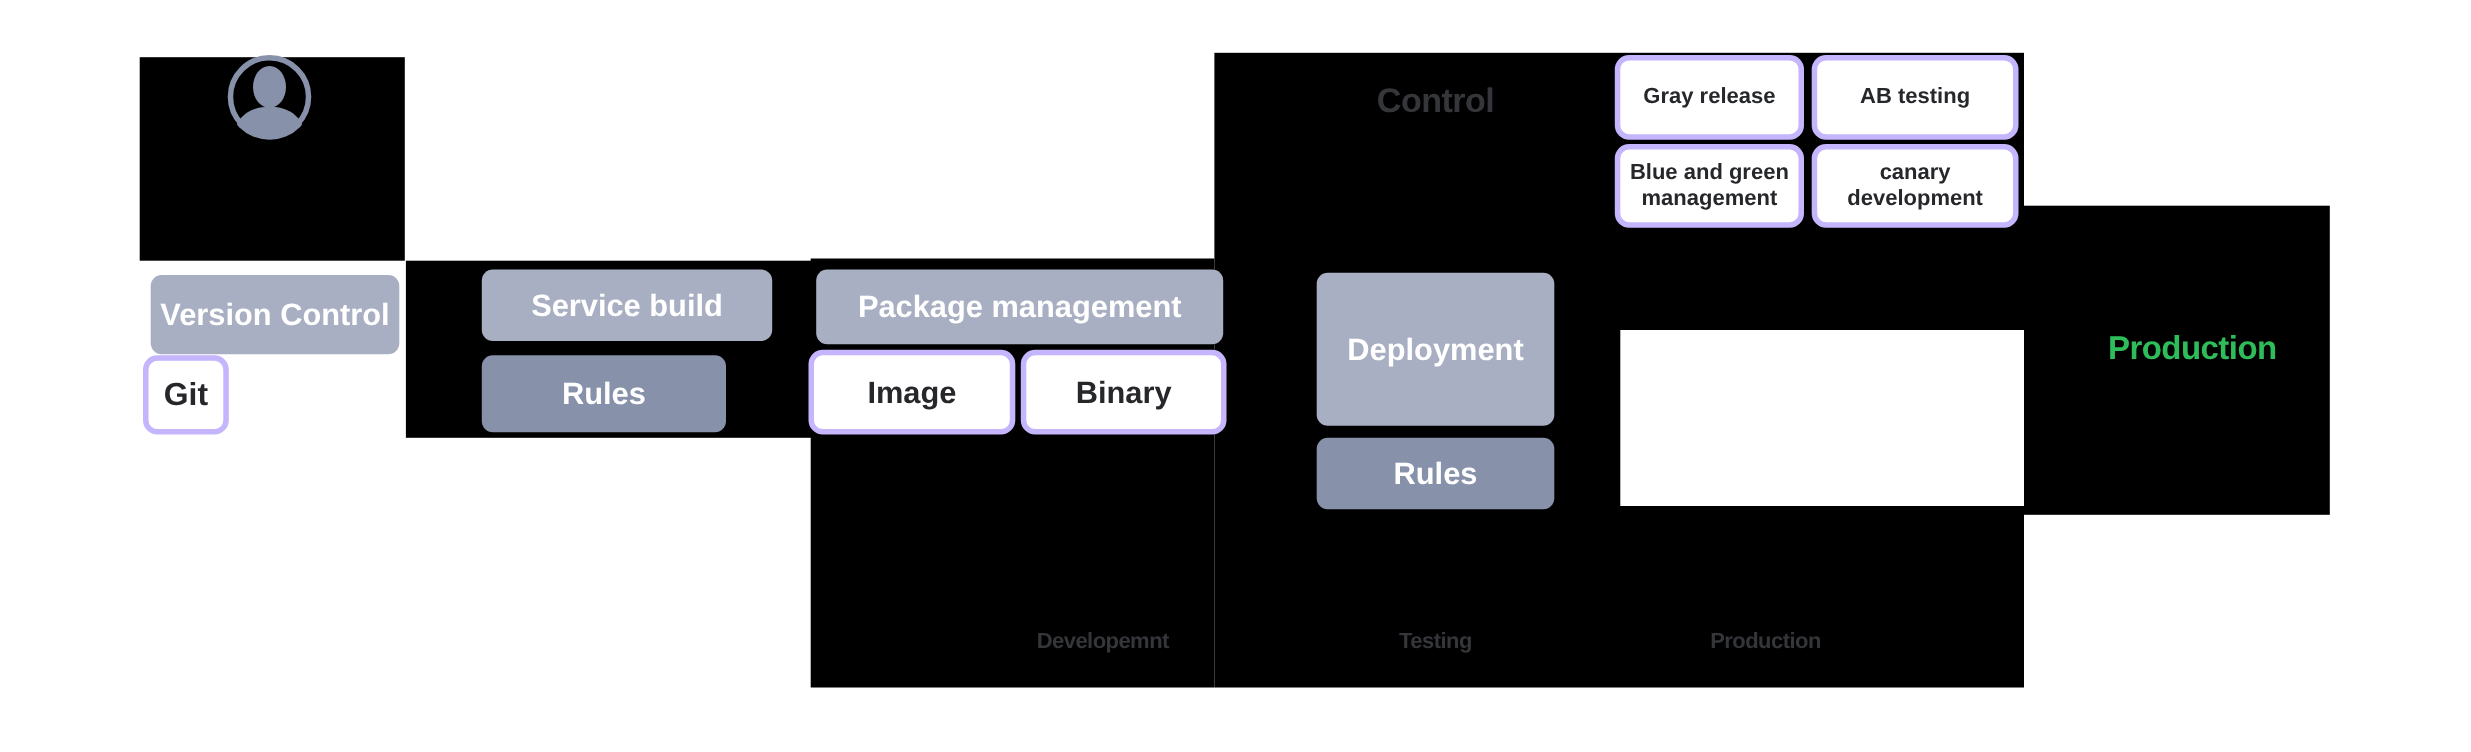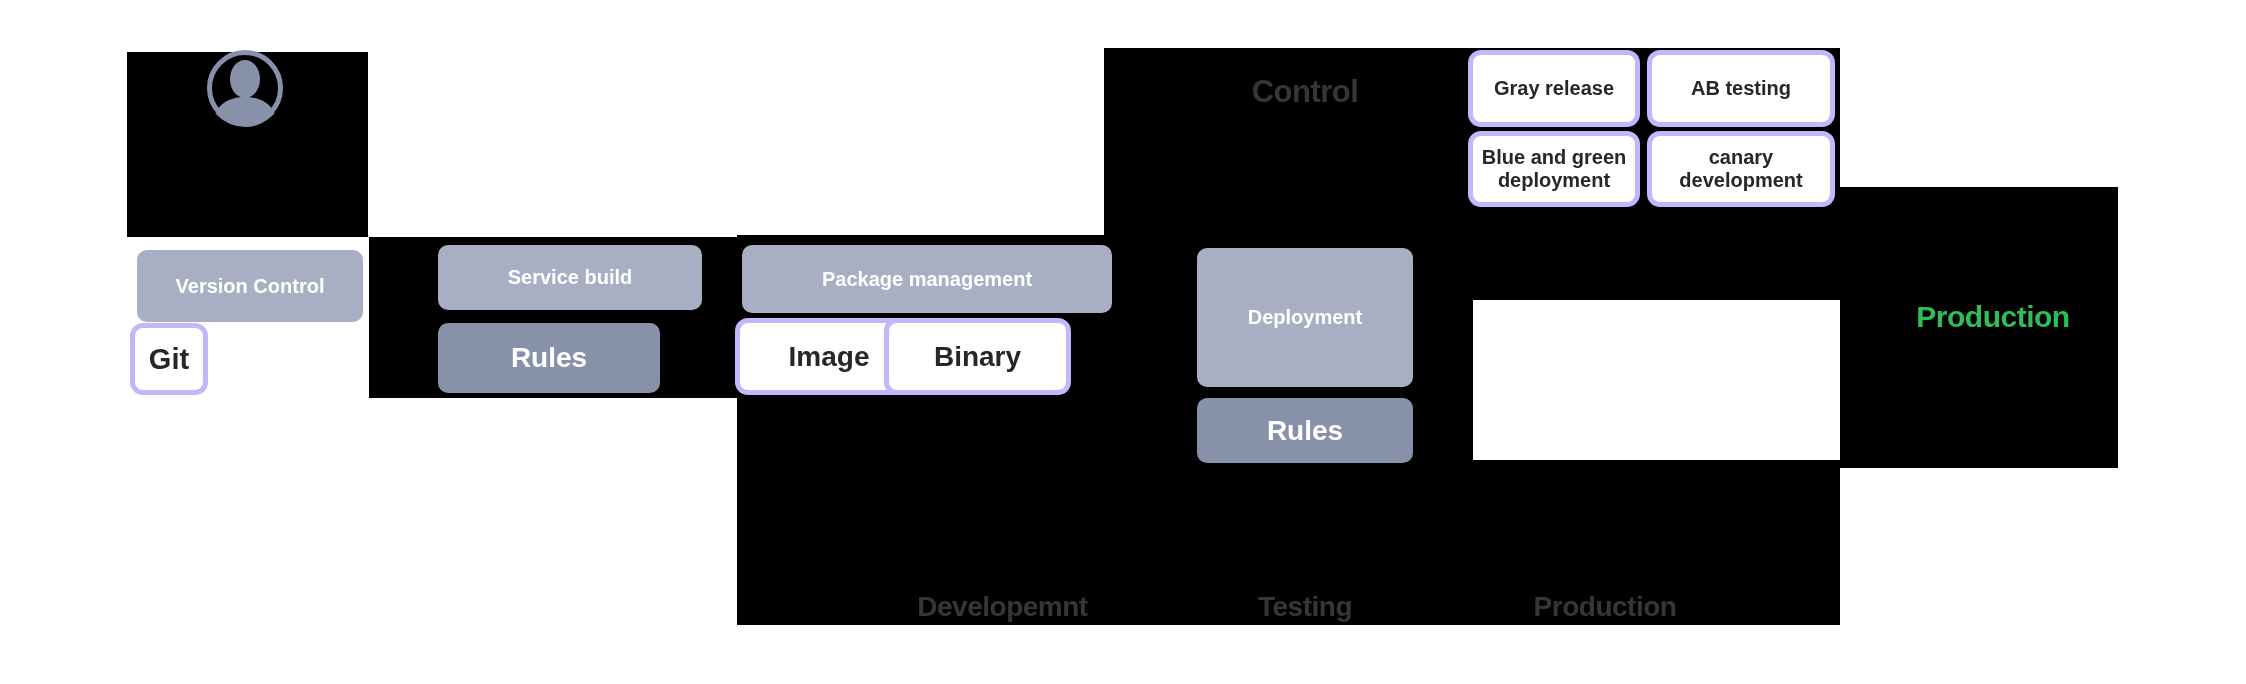--- a/index.html
+++ b/index.html
@@ -19,44 +19,44 @@
   .blk-production{left:1840px;top:187px;width:278px;height:281px;}
 
   .white-strip{position:absolute;background:#ffffff;}
   .rs-strip{left:1525px;top:262px;width:238px;height:36px;
     display:flex;align-items:center;justify-content:center;}
   .rs-box{left:1473px;top:300px;width:367px;height:160px;}
 
   .lbl{position:absolute;text-align:center;font-weight:bold;letter-spacing:-0.5px;}
   .lbl-control{left:1150px;top:74px;width:310px;font-size:31px;color:#34363a;}
   .lbl-production{left:1878px;top:300px;width:230px;font-size:30px;color:#2ebd59;}
-  .lbl-env{top:591px;font-size:28px;color:#34363a;}
+  .lbl-env{top:572px;font-size:20px;color:#34363a;}
   .lbl-env-dev{left:890px;width:225px;}
   .lbl-env-test{left:1235px;width:140px;}
   .lbl-env-prod{left:1495px;width:220px;}
   .lbl-rs{font-size:27px;color:#26282b;font-weight:bold;white-space:nowrap;letter-spacing:-0.5px;}
 
   .btn{
     position:absolute;
     display:flex;align-items:center;justify-content:center;
     text-align:center;box-sizing:border-box;
     font-weight:bold;line-height:1.12;
   }
-  .btn-gray{background:#a9afc2;color:#ffffff;border-radius:10px;font-size:20px;}
+  .btn-gray{background:#a9afc2;color:#ffffff;border-radius:10px;font-size:28px;}
   .btn-slate{background:#8791a9;color:#ffffff;border-radius:10px;font-size:28px;}
   .btn-green{background:#ffffff;color:#26272a;border:5px solid #c4b5fd;border-radius:13px;font-size:28px;}
   .btn-green-sm{font-size:20px;line-height:1.15;}
 
   .b-version{left:137px;top:250px;width:226px;height:72px;}
   .b-git{left:130px;top:323px;width:78px;height:72px;font-size:29px;}
   .b-servicebuild{left:438px;top:245px;width:264px;height:65px;}
   .b-rules1{left:438px;top:323px;width:222px;height:70px;}
   .b-packagemgmt{left:742px;top:245px;width:370px;height:68px;}
   .b-image{left:735px;top:318px;width:188px;height:77px;}
-  .b-binary{left:884px;top:318px;width:187px;height:77px;}
+  .b-binary{left:928px;top:318px;width:187px;height:77px;}
   .b-deployment{left:1197px;top:248px;width:216px;height:139px;}
   .b-rules2{left:1197px;top:398px;width:216px;height:65px;}
   .b-grayrelease{left:1468px;top:50px;width:172px;height:77px;}
   .b-abtesting{left:1647px;top:50px;width:188px;height:77px;}
   .b-bluegreen{left:1468px;top:131px;width:172px;height:76px;}
   .b-canary{left:1647px;top:131px;width:188px;height:76px;}
 
   .avatar{position:absolute;left:205px;top:48px;width:80px;height:80px;}
 </style>
 </head>
@@ -79,21 +79,21 @@
     <g clip-path="url(#avclip)">
       <ellipse cx="40" cy="31" rx="15" ry="19" fill="#8791a9"></ellipse>
       <path d="M 6 82 C 8 56 24 49 40 49 C 56 49 72 56 74 82 Z" fill="#8791a9"></path>
     </g>
     <circle cx="40" cy="40" r="35.5" fill="none" stroke="#8791a9" stroke-width="5"></circle>
   </svg>
 
   <div class="lbl lbl-control">Control</div>
   <div class="btn btn-green btn-green-sm b-grayrelease">Gray release</div>
   <div class="btn btn-green btn-green-sm b-abtesting">AB testing</div>
-  <div class="btn btn-green btn-green-sm b-bluegreen">Blue and green deployment</div>
+  <div class="btn btn-green btn-green-sm b-bluegreen">Blue and green management</div>
   <div class="btn btn-green btn-green-sm b-canary">canary development</div>
 
   <div class="btn btn-gray b-version">Version Control</div>
   <div class="btn btn-green b-git">Git</div>
 
   <div class="btn btn-gray b-servicebuild">Service build</div>
   <div class="btn btn-slate b-rules1">Rules</div>
 
   <div class="btn btn-gray b-packagemgmt">Package management</div>
   <div class="btn btn-green b-image">Image</div>

